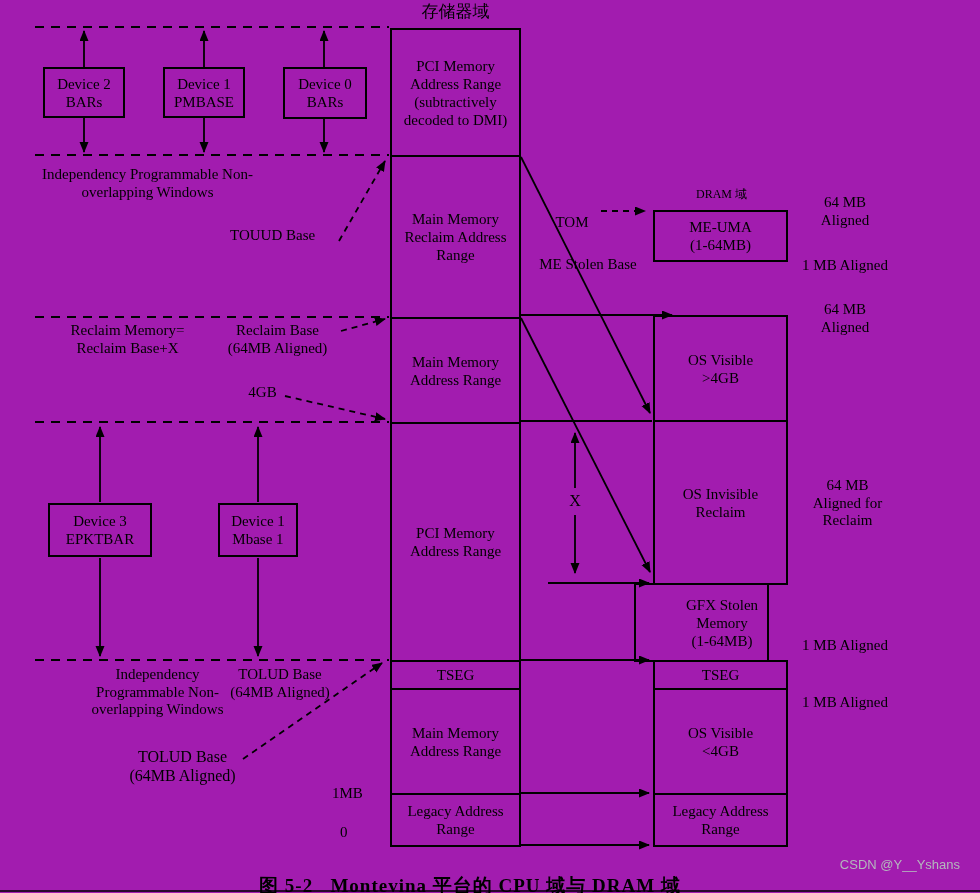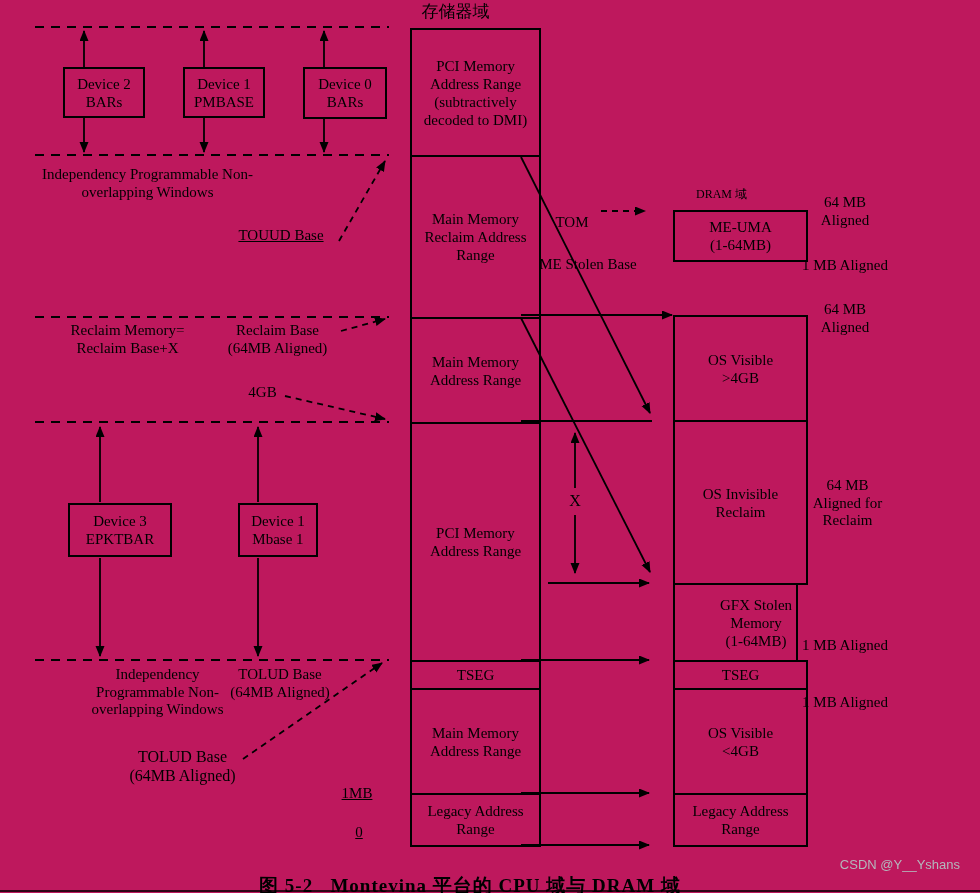--- a/index.html
+++ b/index.html
@@ -1,32 +1,31 @@
 <!DOCTYPE html>
 <html><head>
 <meta charset="utf-8">
 <style>
   html,body{margin:0;padding:0;background:#fff;}
   #stage{
-    position:relative;width:980px;height:893px;background:#be185d;
+    position:relative;width:980px;height:893px;background:#a21caf;
     overflow:hidden;font-family:"Liberation Serif",serif;color:#000;
   }
   svg.lines{position:absolute;left:0;top:0;pointer-events:none;}
   .bx{
     position:absolute;box-sizing:border-box;border:2px solid #000;
     display:flex;align-items:center;justify-content:center;
     text-align:center;white-space:pre-line;line-height:1.2;font-size:15px;
     background:transparent;
-    margin-left:20px;
   }
   .lbl{
     position:absolute;white-space:pre-line;text-align:center;
     line-height:1.18;font-size:15px;
   }
-  .lbl.rt{text-align:center;text-decoration:underline;}
+  .lbl.rt{text-align:left;}
   .caption{
     position:absolute;white-space:pre;text-align:center;font-size:19px;
     font-weight:700;letter-spacing:1px;
   }
   .watermark{
     position:absolute;font-family:"Liberation Sans",sans-serif;
     font-size:13px;color:#b4b8bd;text-align:right;white-space:pre;
   }
 </style>
 </head>
@@ -126,21 +125,21 @@
 Address Range</div>
   <div class="bx" style="left:390px;top:793px;width:131px;height:54px;">Legacy Address
 Range</div>
 
   <div class="bx" style="left:653px;top:210px;width:135px;height:52px;">ME-UMA
 (1-64MB)</div>
   <div class="bx" style="left:653px;top:315px;width:135px;height:107px;">OS Visible
 &gt;4GB</div>
   <div class="bx" style="left:653px;top:420px;width:135px;height:165px;">OS Invisible
 Reclaim</div>
-  <div class="bx" style="left:653px;top:583px;width:125px;height:79px;padding-left:41px;">GFX Stolen
+  <div class="bx" style="left:634px;top:583px;width:135px;height:79px;padding-left:41px;">GFX Stolen
 Memory
 (1-64MB)</div>
   <div class="bx" style="left:653px;top:660px;width:135px;height:30px;">TSEG</div>
   <div class="bx" style="left:653px;top:688px;width:135px;height:107px;">OS Visible
 &lt;4GB</div>
   <div class="bx" style="left:653px;top:793px;width:135px;height:54px;">Legacy Address
 Range</div>
 
   <div class="lbl" style="left:30px;top:166px;width:235px;">Independency Programmable Non-
 overlapping Windows</div>

